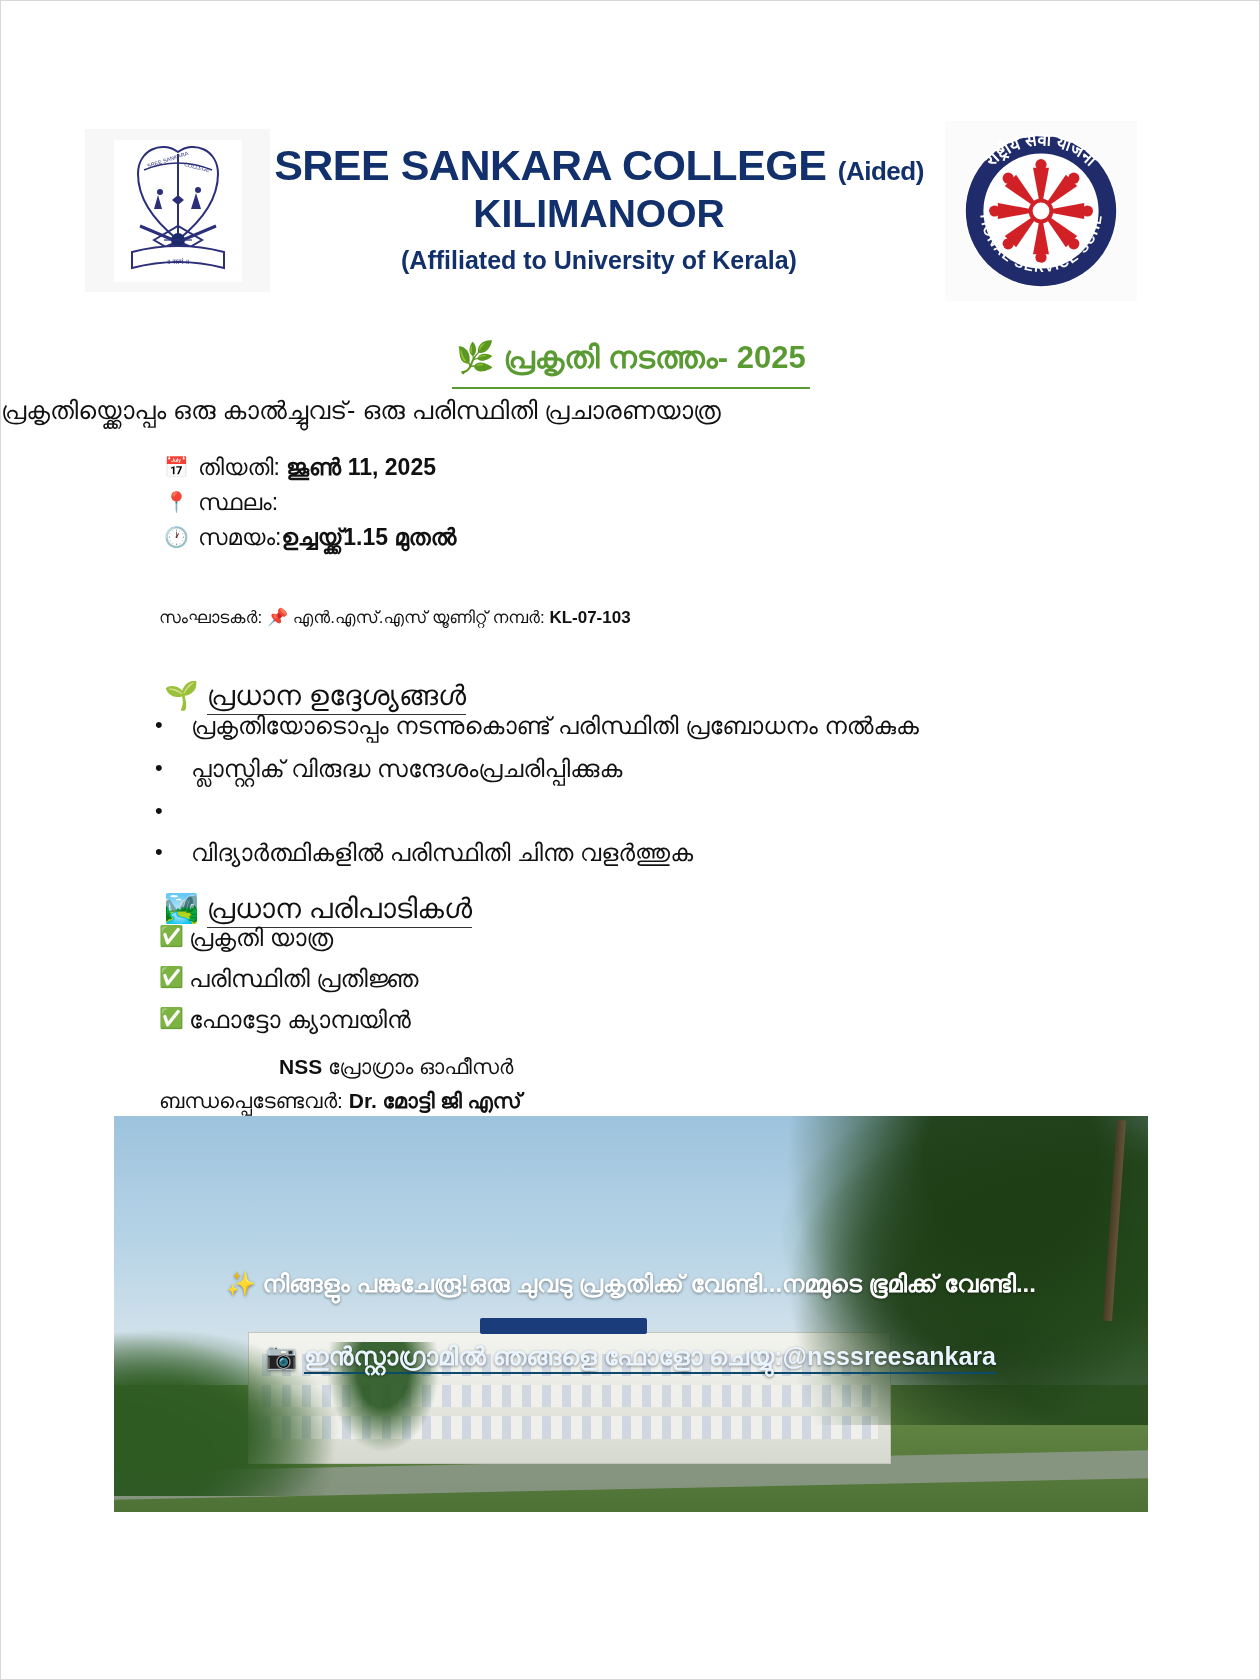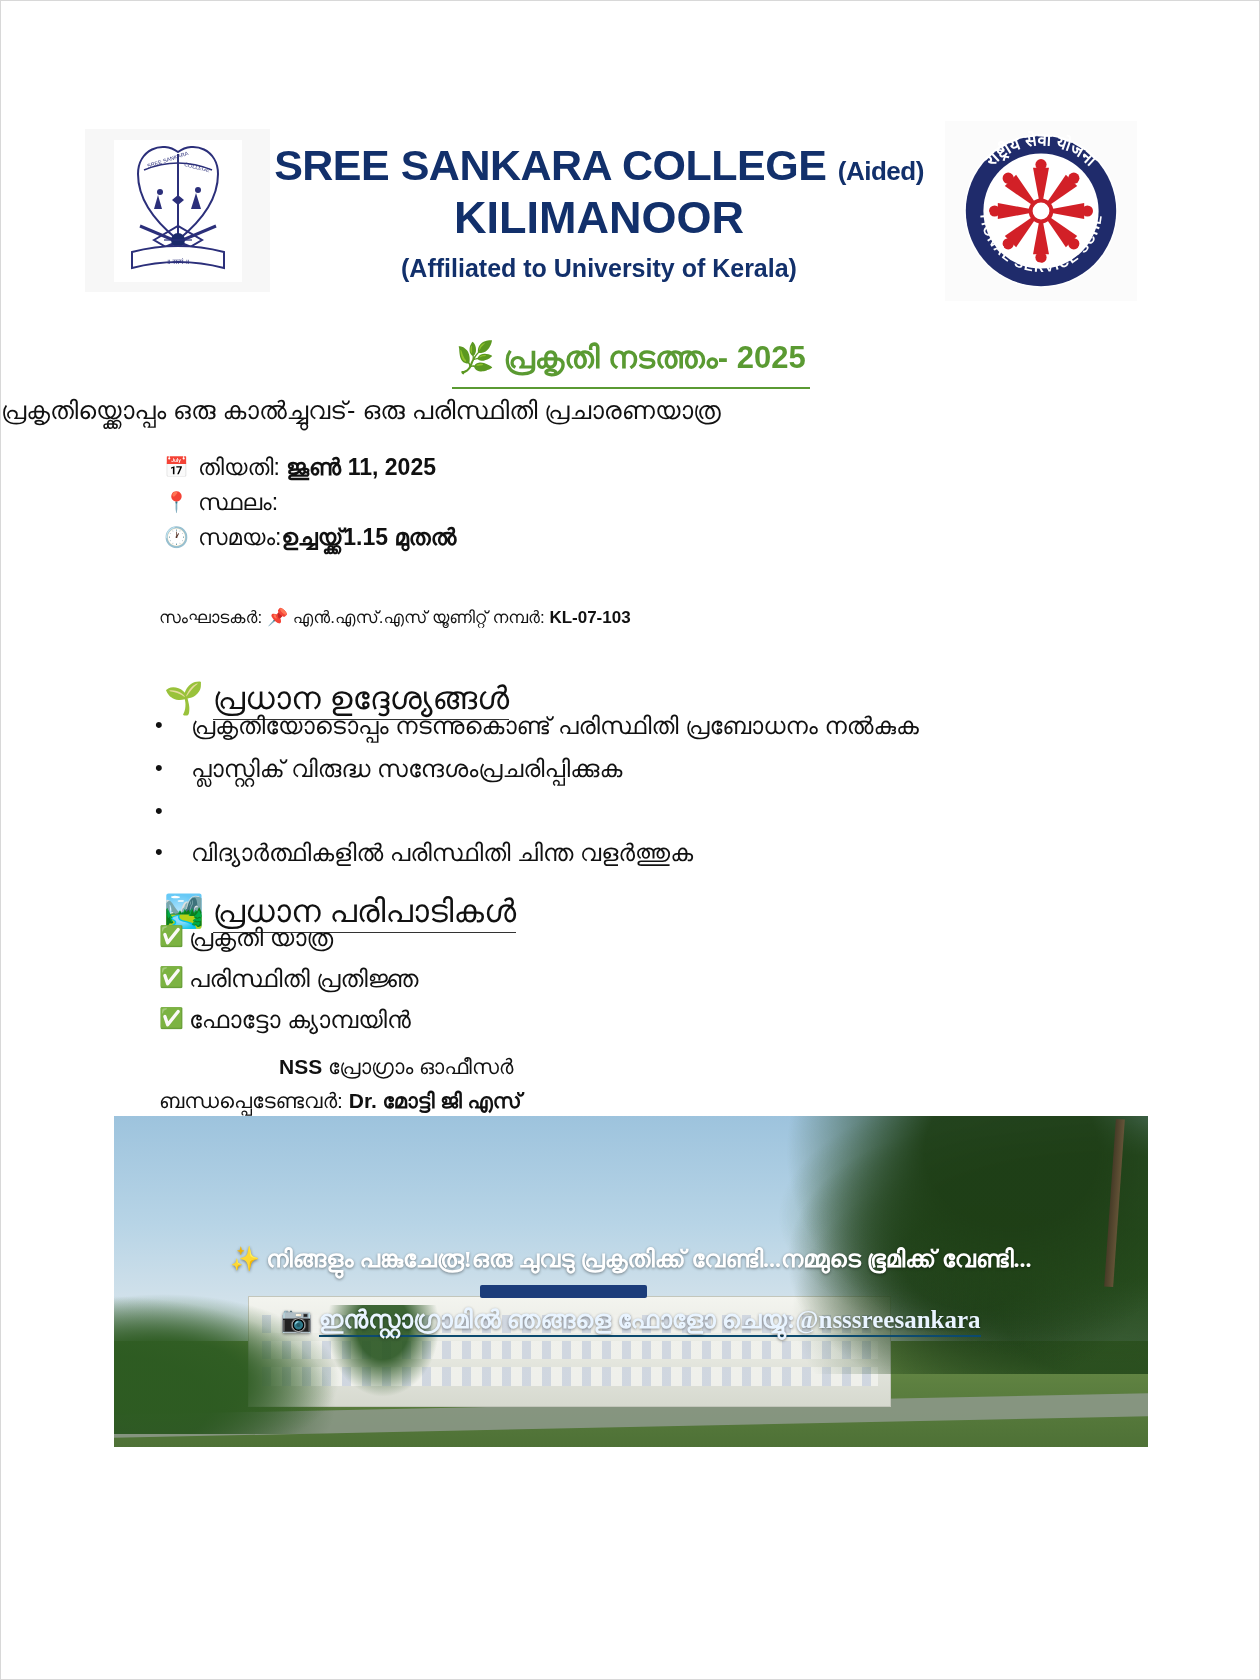--- a/index.html
+++ b/index.html
@@ -76,21 +76,21 @@
     line-height: 1.05;
     white-space: nowrap;
   }
   .college-line .aided {
     font-size: 26px;
     font-weight: bold;
     vertical-align: baseline;
   }
   .college-sub {
     font-weight: bold;
-    font-size: 45px;
+    font-size: 39px;
     margin-top: 4px;
   }
   .college-affil {
     font-weight: bold;
     font-size: 25px;
     margin-top: 10px;
   }
 
   
   .event-title {
@@ -147,21 +147,21 @@
     top: 606px;
     font-size: 17px;
     color: #111;
     white-space: nowrap;
   }
   .organizer b { font-weight: bold; }
 
   
   .sec-head {
     position: absolute;
-    font-size: 32px;
+    font-size: 28px;
     color: #111;
     white-space: nowrap;
   }
   .sec-head .u2 {
     border-bottom: 1.5px solid #333;
     padding-bottom: 3px;
   }
   .objectives-head { left: 163px; top: 678px; }
   .objectives-list {
     position: absolute;
@@ -225,24 +225,23 @@
   }
   .contact-line b { font-weight: bold; }
   .contact-line.indent { padding-left: 120px; }
 
   
   .photo {
     position: absolute;
     left: 113px;
     top: 1115px;
     width: 1034px;
-    height: 331px;
+    height: 396px;
     overflow: hidden;
     background: #737373;
-    font-family: Liberation Serif, serif;
   }
   .sky {
     position: absolute;
     left: 0; top: 0; width: 100%; height: 72%;
     background: linear-gradient(180deg, #9dc3dd 0%, #b7d4e6 45%, #cfe0ea 75%, #dfe9ee 100%);
   }
   .ground {
     position: absolute;
     left: 0; bottom: 0; width: 100%; height: 32%;
     background: linear-gradient(180deg, #6f8f4a 0%, #5d8040 40%, #4e7136 100%);

